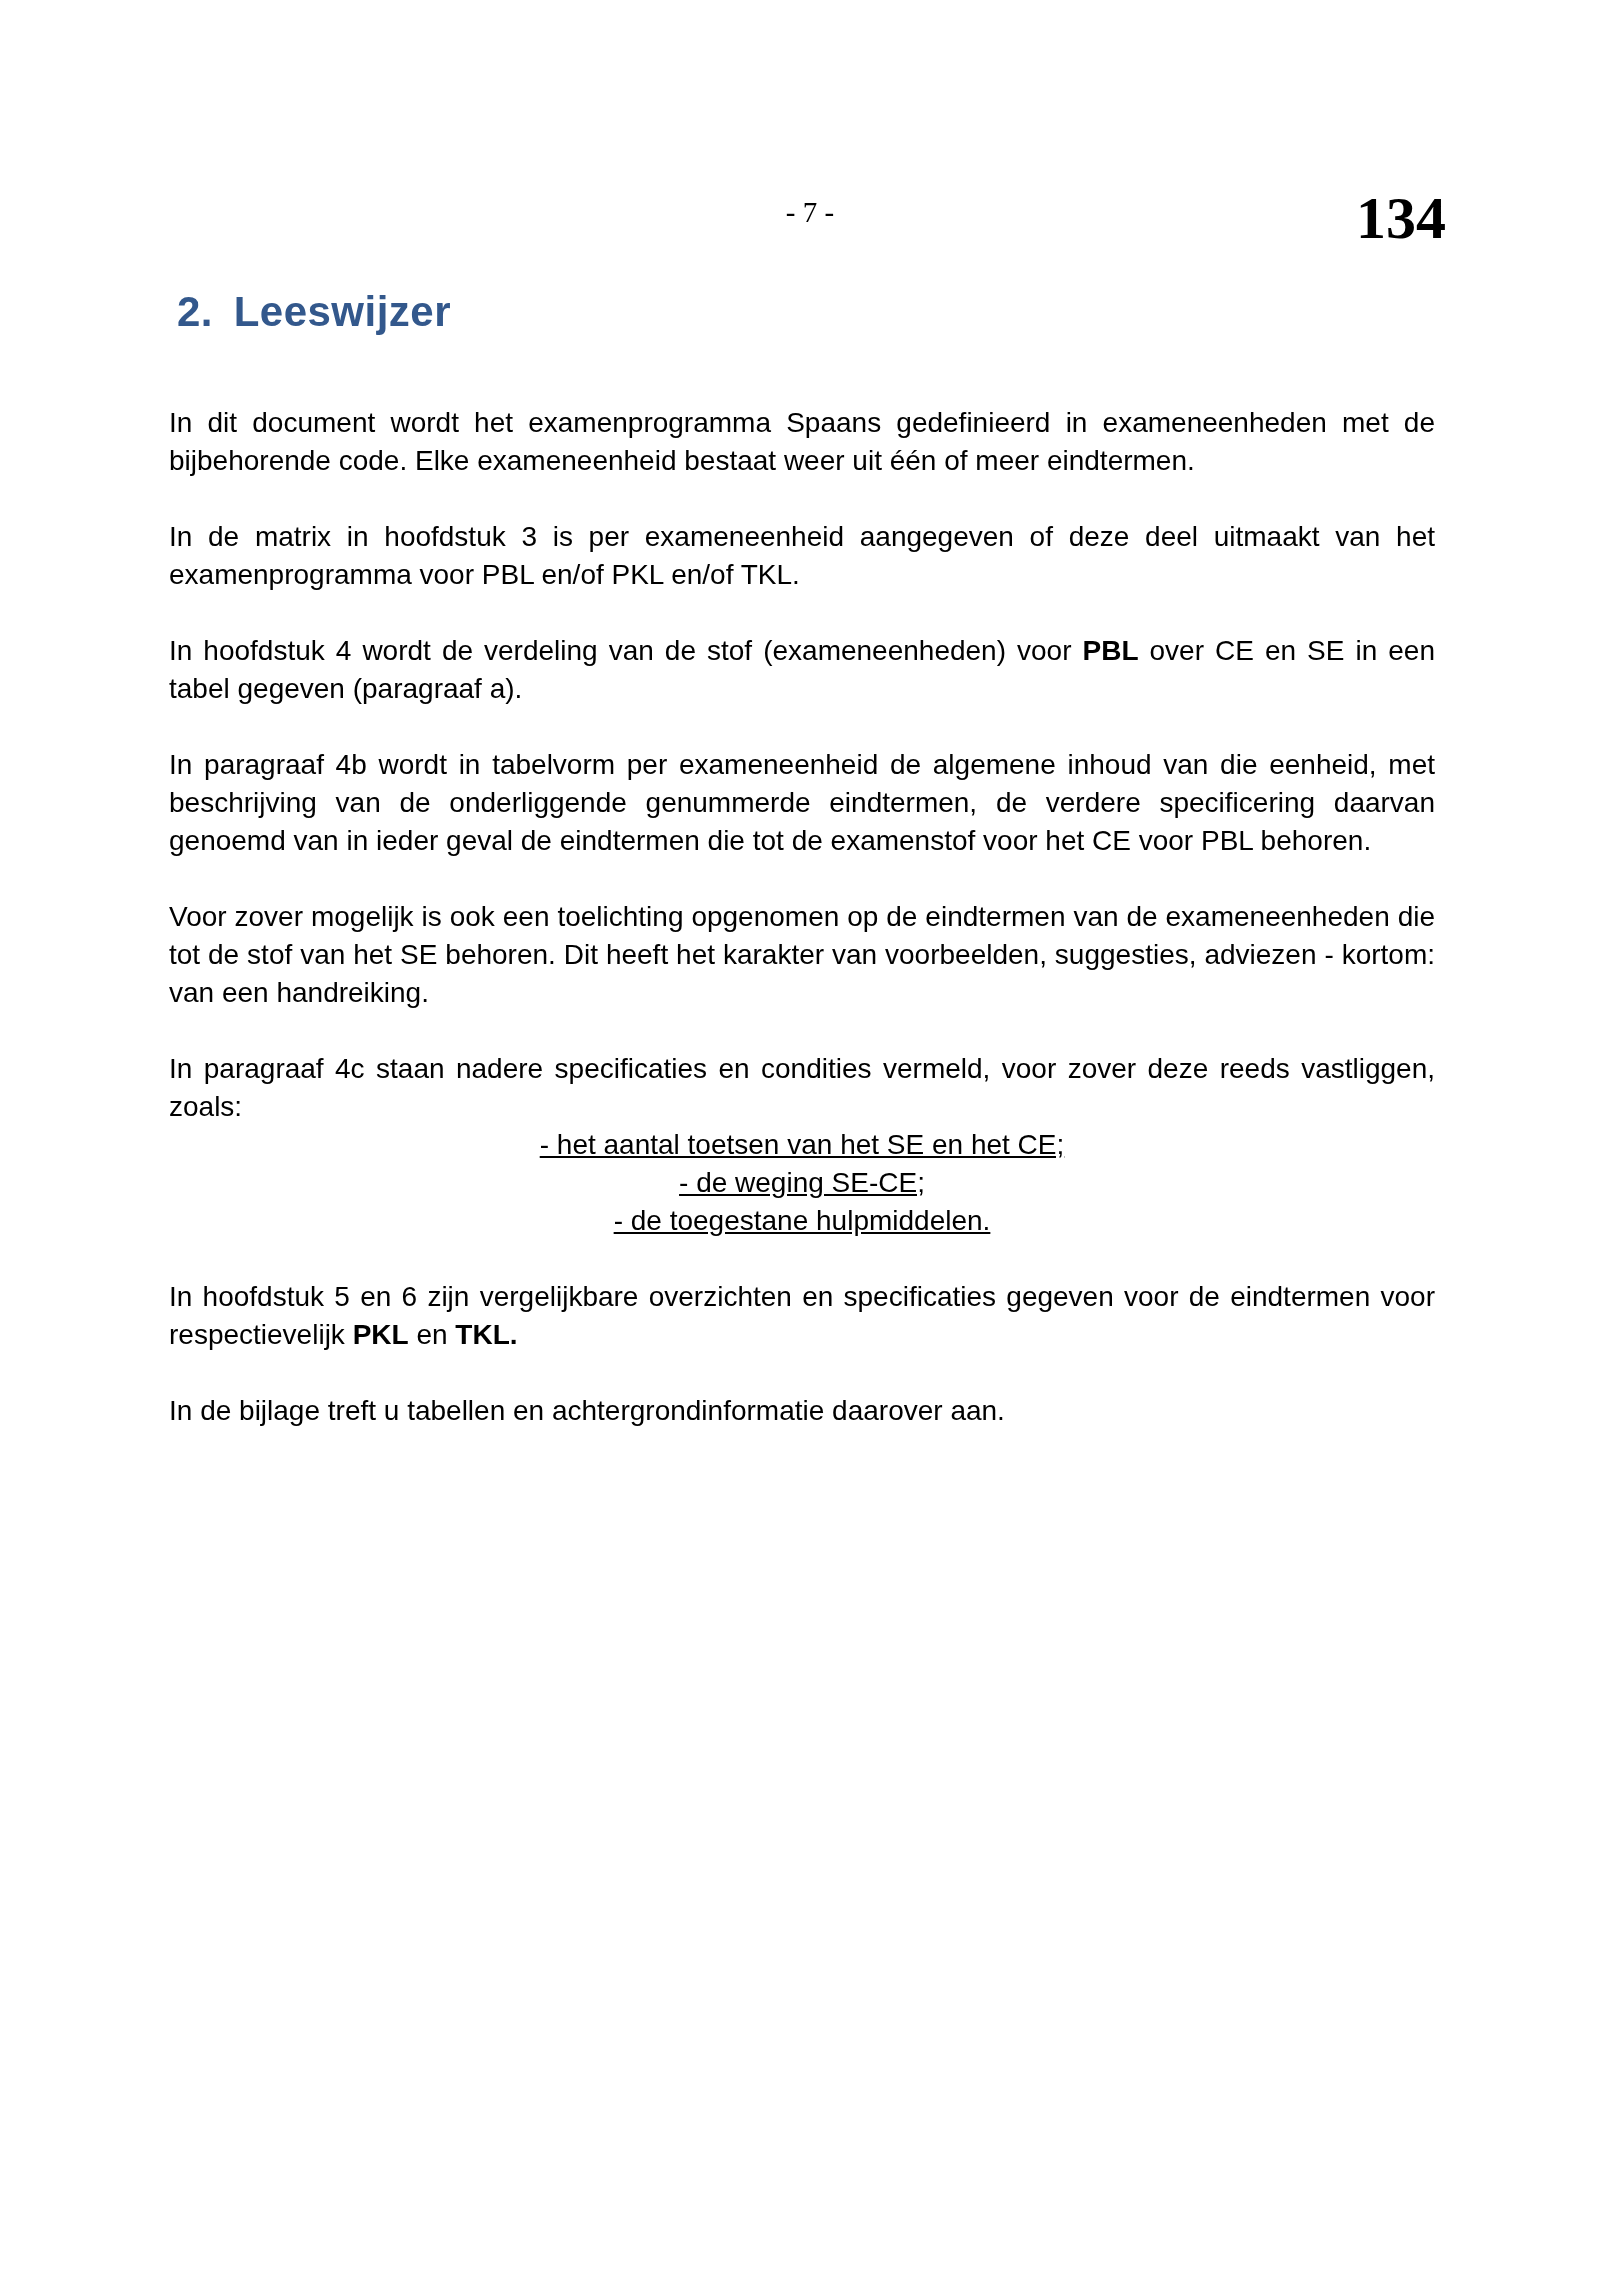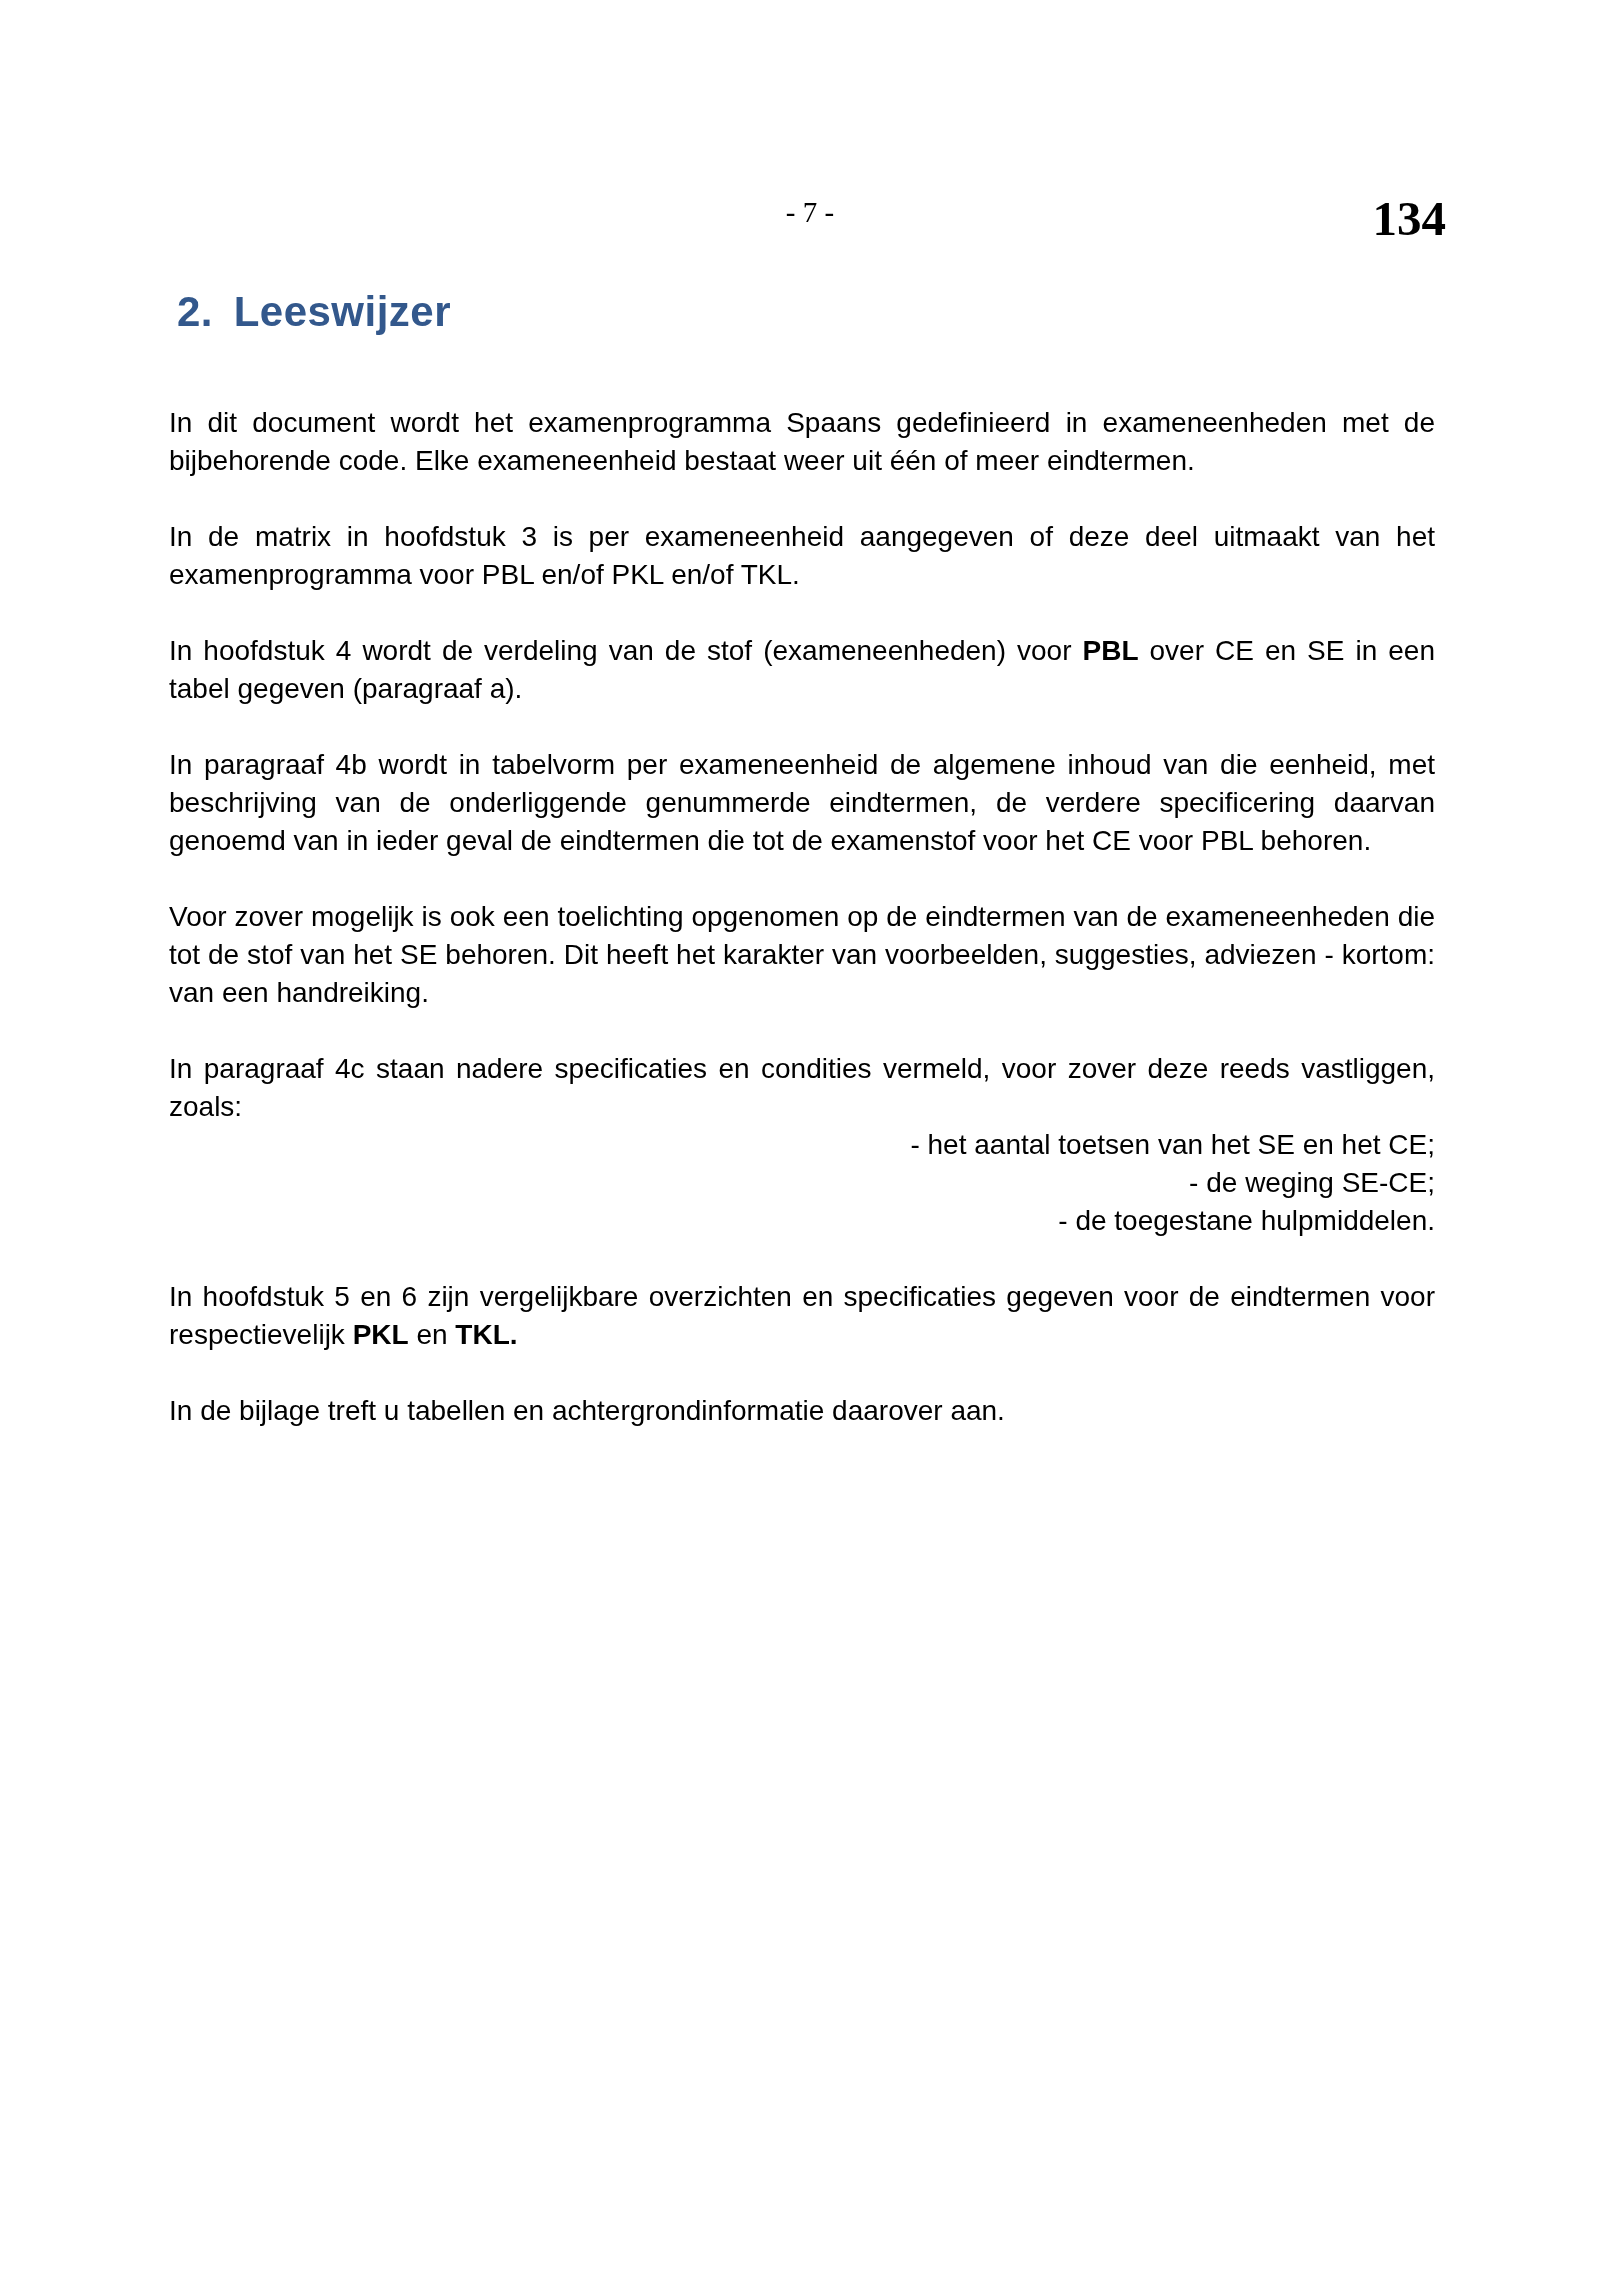--- a/index.html
+++ b/index.html
@@ -25,21 +25,21 @@
     font-family: "Liberation Serif", serif;
     font-size: 29px;
     line-height: 33px;
     color: #000000;
   }
   .stamp-number {
     position: absolute;
     top: 194px;
     right: 175px;
     font-family: "Liberation Serif", serif;
-    font-size: 49px;
+    font-size: 60px;
     line-height: 49px;
     font-weight: bold;
     color: #000000;
   }
   .section-heading {
     position: absolute;
     top: 288px;
     left: 177px;
     font-size: 42px;
     line-height: 47px;
@@ -62,21 +62,22 @@
   .para {
     margin: 0 0 38px 0;
   }
   .para:last-child {
     margin-bottom: 0;
   }
   .para .just {
     text-align: justify;
   }
   .para .line {
-    text-align: right;
+    text-align: center;
+    text-decoration: underline;
   }
   .bold {
     font-weight: bold;
   }
 </style>
 </head>
 <body>
 
 <div class="page">
 

